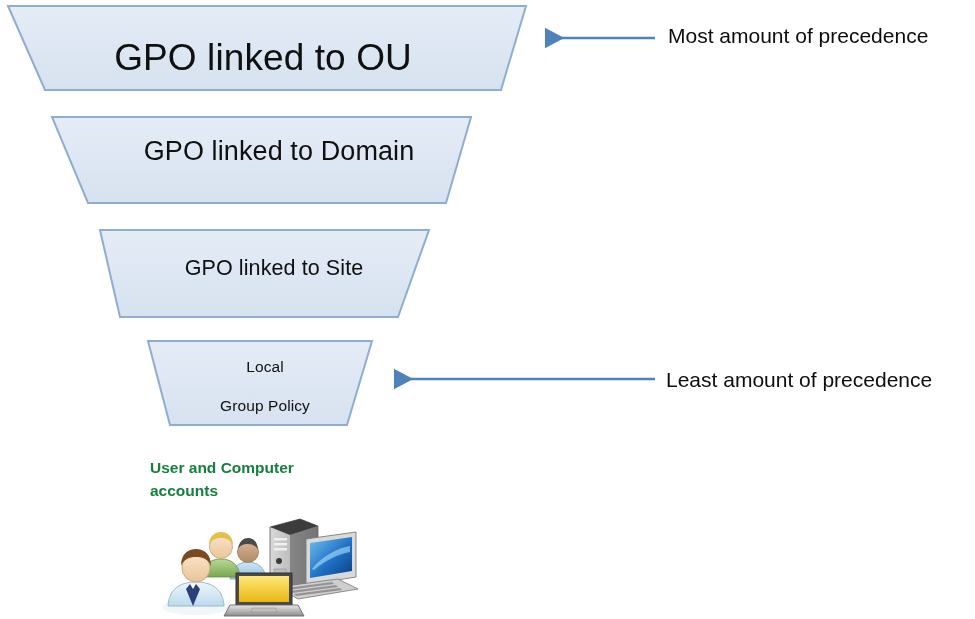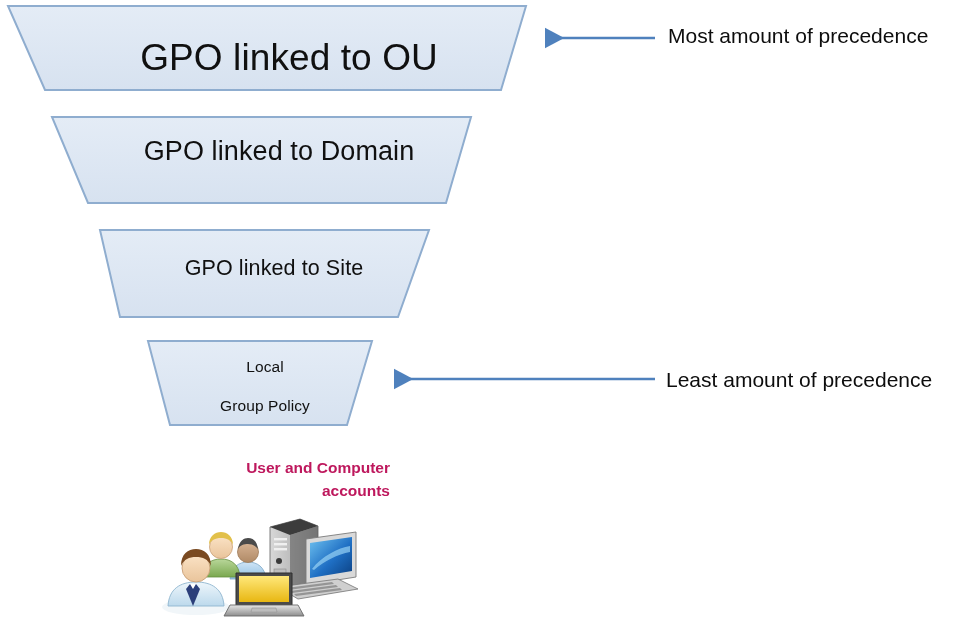--- a/index.html
+++ b/index.html
@@ -40,21 +40,21 @@
     align-items: center;
     justify-content: center;
     text-align: center;
     color: #101010;
     letter-spacing: 0.1px;
     white-space: pre-line;
     line-height: 1.22;
   }
 
   .tier-1-label {
-    left: 54px;
+    left: 28px;
     top: 8px;
     width: 470px;
     height: 100px;
     font-size: 37px;
   }
   .tier-2-label {
     left: 88px;
     top: 117px;
     width: 382px;
     height: 68px;
@@ -90,25 +90,25 @@
   .annotation-least {
     left: 666px;
     top: 368px;
   }
 
   .accounts-caption {
     position: absolute;
     left: 150px;
     top: 456px;
     width: 240px;
-    text-align: right;
+    text-align: left;
     font-size: 15.5px;
     font-weight: bold;
     line-height: 1.5;
-    color: #be185d;
+    color: #15803d;
   }
   .accounts-caption .line-2 { display: block; }
 
   .clipart-zone {
     position: absolute;
     left: 160px;
     top: 505px;
     width: 220px;
     height: 114px;
   }

